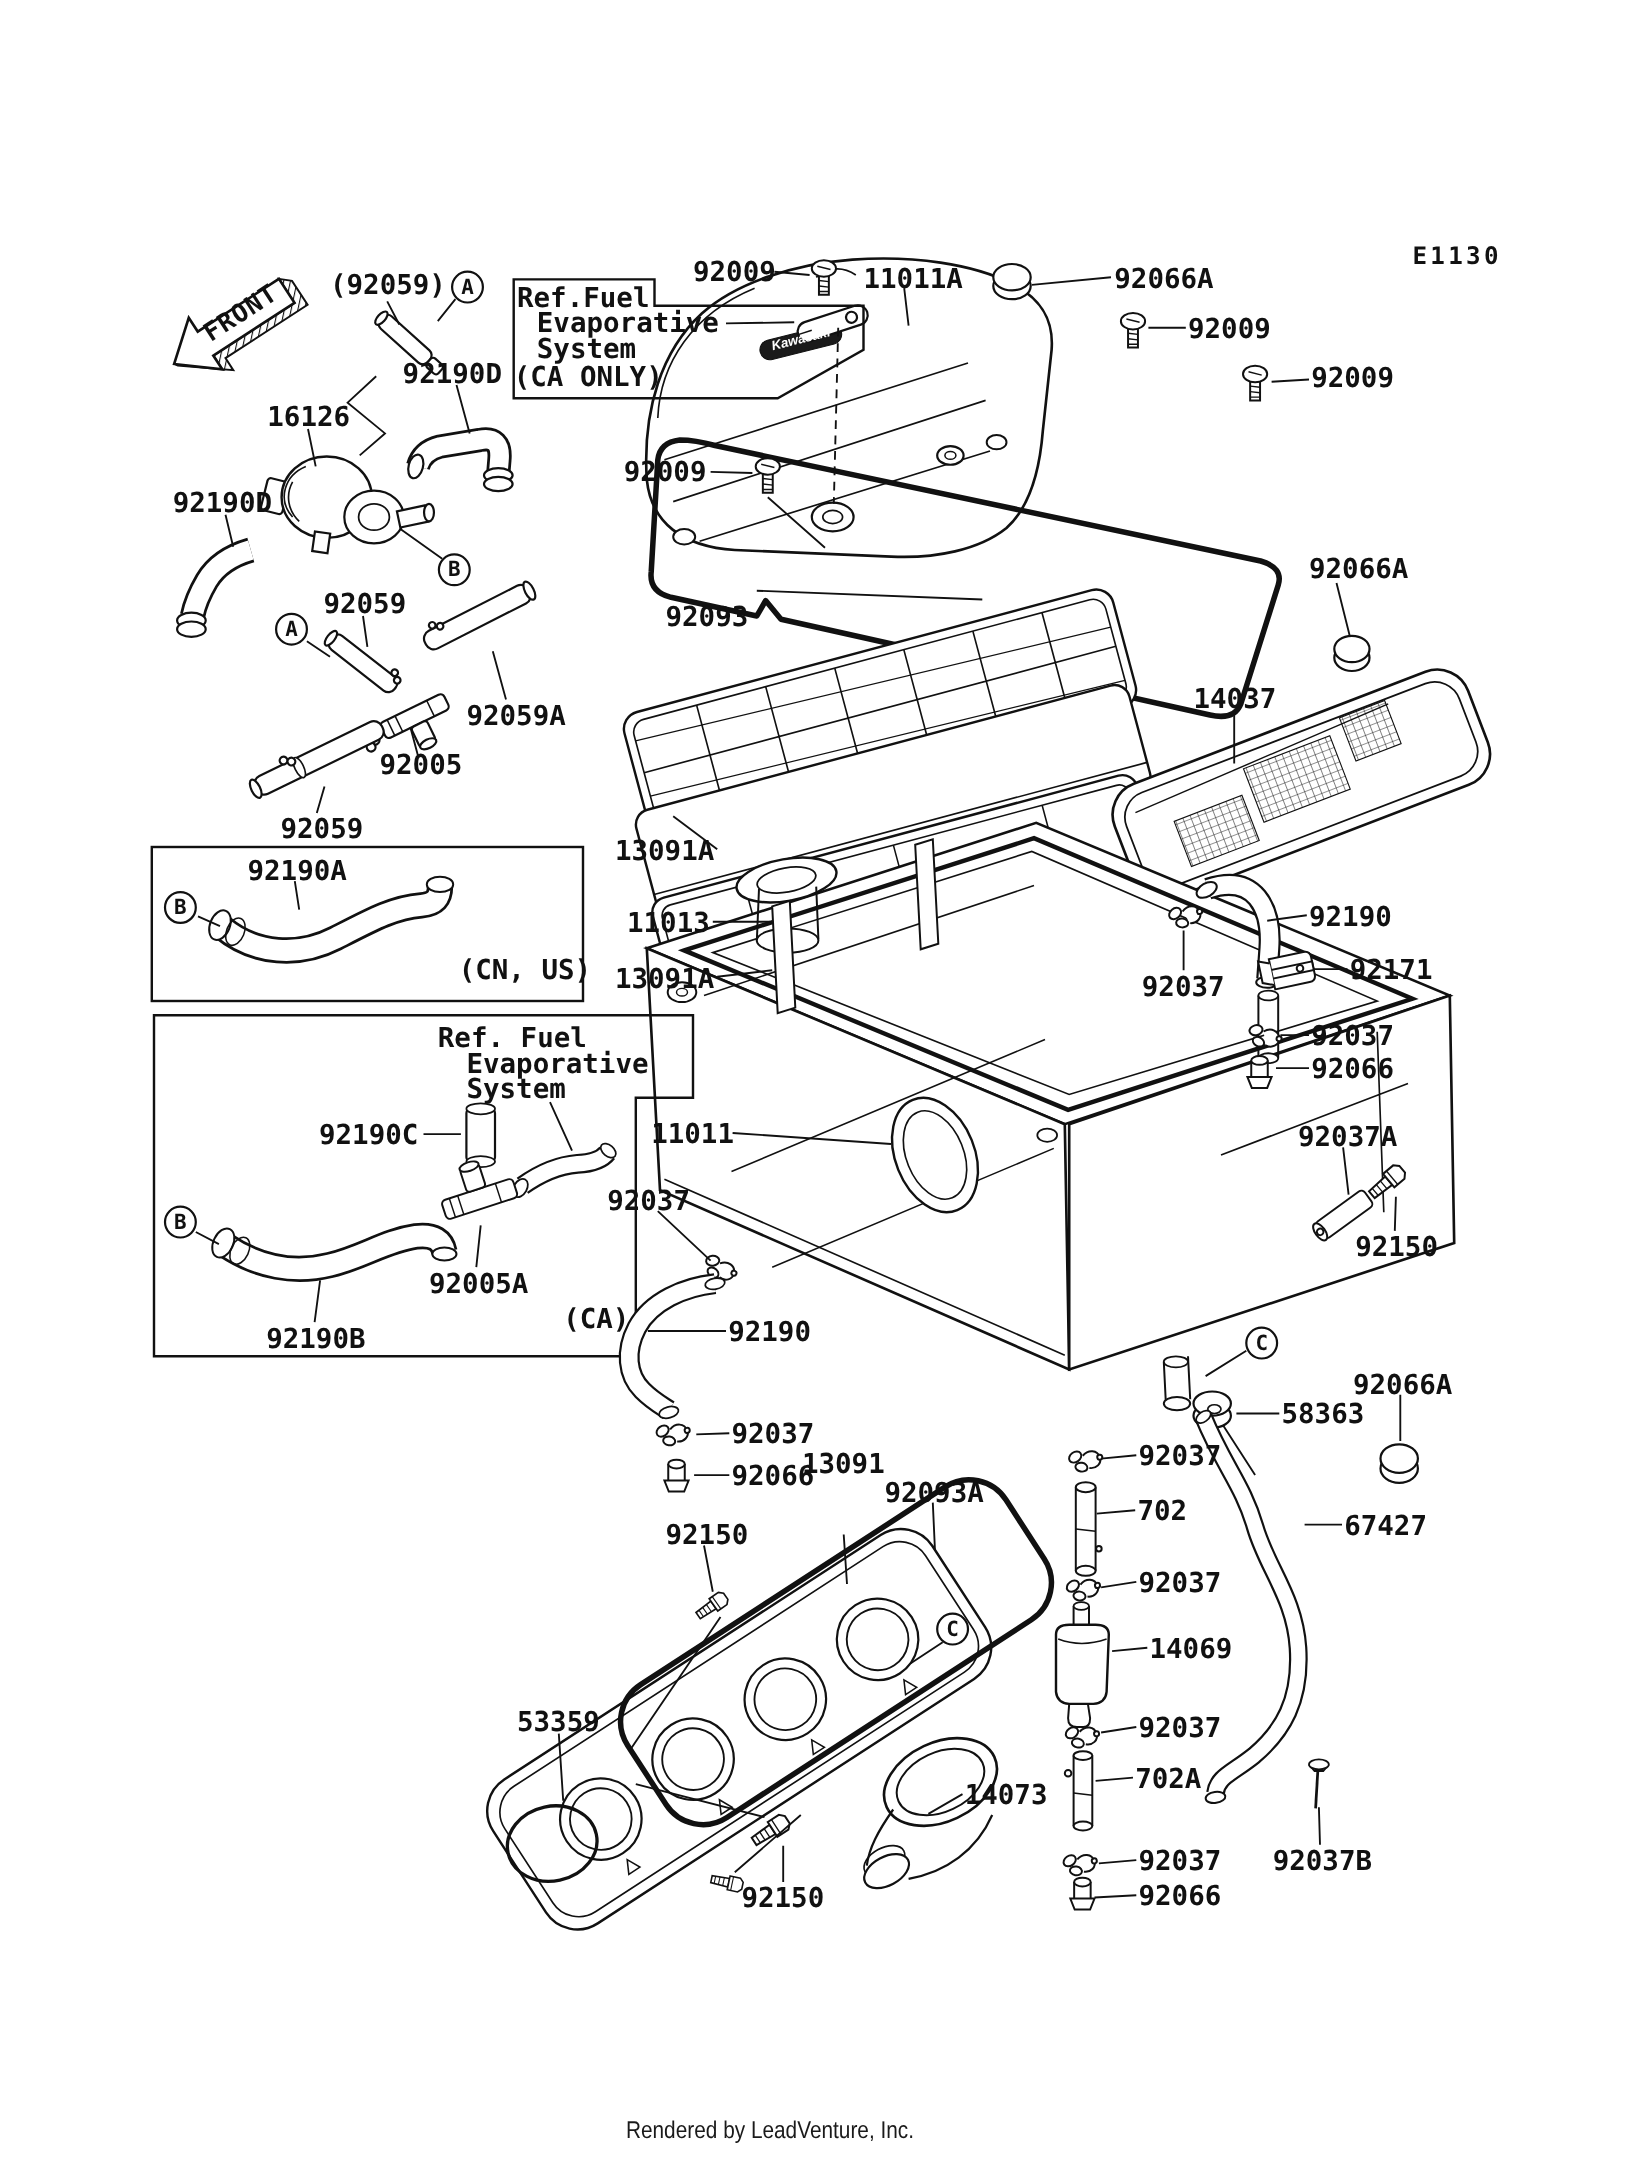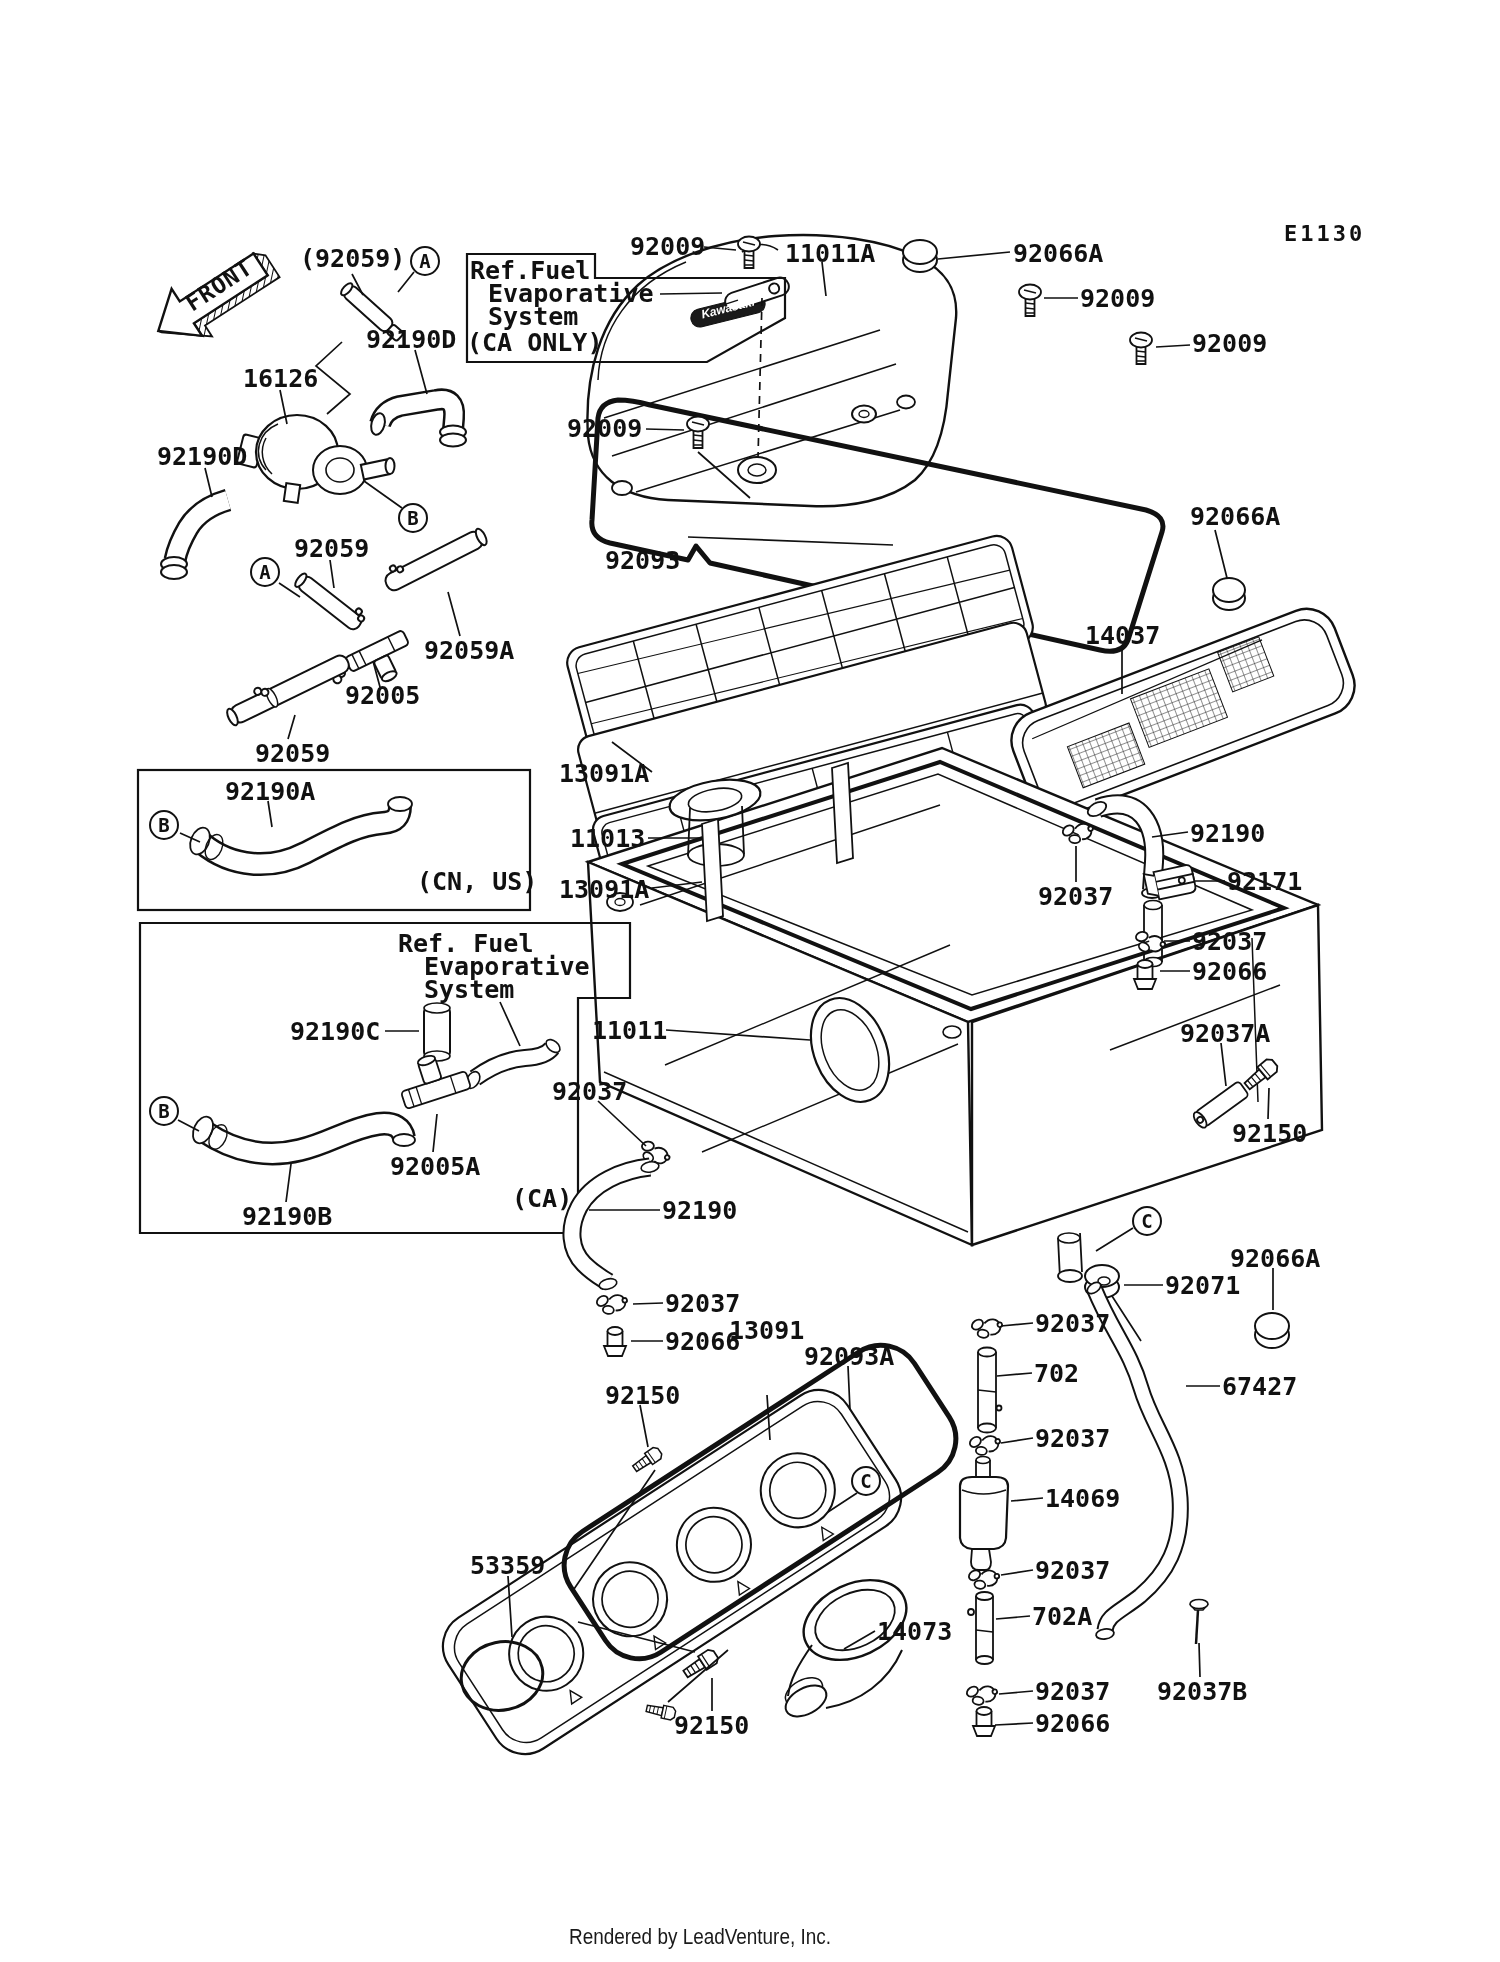--- a/index.html
+++ b/index.html
@@ -452,21 +452,21 @@
 <div class="plbl" style="left:1192px;top:959px">92066</div>
 <div class="plbl" style="left:1180px;top:1021px">92037A</div>
 <div class="plbl" style="left:290px;top:1019px">92190C</div>
 <div class="plbl" style="left:592px;top:1018px">11011</div>
 <div class="plbl" style="left:552px;top:1079px">92037</div>
 <div class="plbl" style="left:1232px;top:1121px">92150</div>
 <div class="plbl" style="left:390px;top:1154px">92005A</div>
 <div class="plbl" style="left:242px;top:1204px">92190B</div>
 <div class="plbl" style="left:662px;top:1198px">92190</div>
 <div class="plbl" style="left:1230px;top:1246px">92066A</div>
-<div class="plbl" style="left:1165px;top:1273px">92071</div>
+<div class="plbl" style="left:1165px;top:1273px">58363</div>
 <div class="plbl" style="left:665px;top:1291px">92037</div>
 <div class="plbl" style="left:665px;top:1329px">92066</div>
 <div class="plbl" style="left:804px;top:1344px">92093A</div>
 <div class="plbl" style="left:729px;top:1318px">13091</div>
 <div class="plbl" style="left:605px;top:1383px">92150</div>
 <div class="plbl" style="left:1035px;top:1311px">92037</div>
 <div class="plbl" style="left:1034px;top:1361px">702</div>
 <div class="plbl" style="left:1222px;top:1374px">67427</div>
 <div class="plbl" style="left:1035px;top:1426px">92037</div>
 <div class="plbl" style="left:1045px;top:1486px">14069</div>

